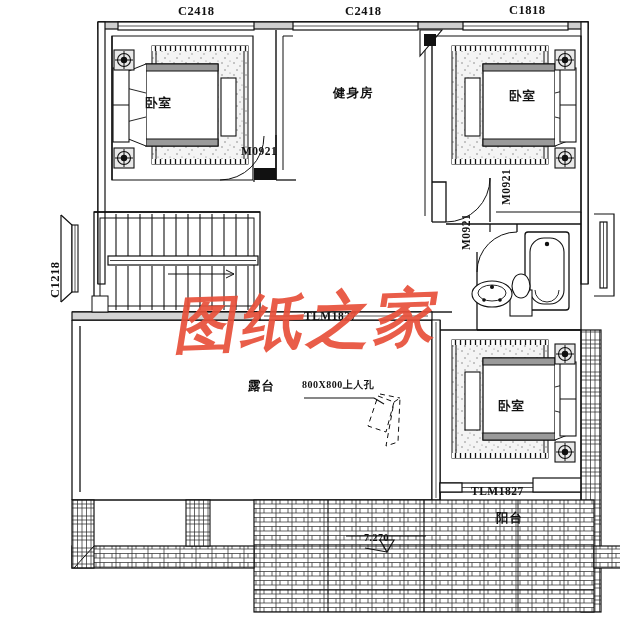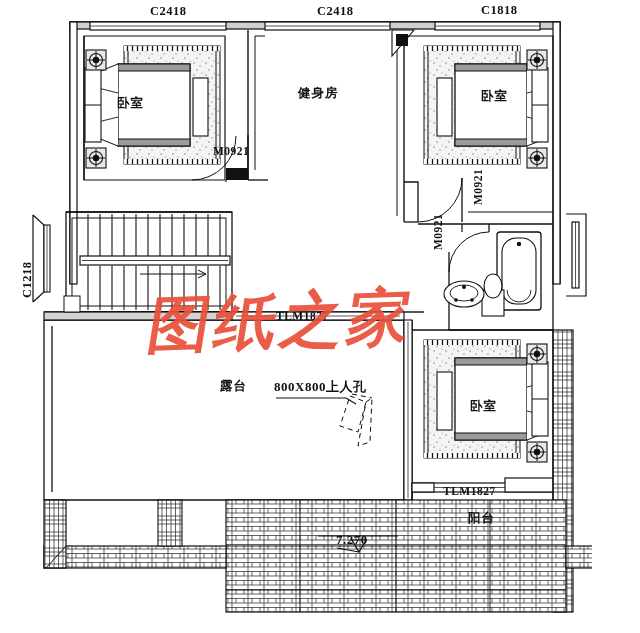--- a/index.html
+++ b/index.html
@@ -1,23 +1,23 @@
 <!DOCTYPE html>
 <html><head>
 <meta charset="utf-8">
 <style>
   html,body{margin:0;padding:0;background:#ffffff;}
   body{font-family:"Liberation Serif",serif;}
-  #plan{position:relative;width:592px;height:633px;background:#fff;overflow:hidden;}
+  #plan{position:relative;width:592px;height:633px;background:#fff;overflow:hidden;margin-left:28px;}
   #plan svg{position:absolute;left:0;top:0;}
   .lbl{position:absolute;font-family:"Liberation Serif",serif;font-weight:bold;color:#111;white-space:nowrap;letter-spacing:.5px;}
   .lbl-win{font-size:12.5px;}
   .lbl-room{font-family:"DejaVu Sans",sans-serif;font-size:12.5px;font-weight:bold;letter-spacing:1px;}
   .lbl-door{font-size:11.5px;}
-  .lbl-note{font-size:13px;}
+  .lbl-note{font-size:10px;}
   .rot90{transform:rotate(-90deg);transform-origin:left top;}
   #watermark{position:absolute;left:150px;top:278px;width:330px;height:80px;
      font-family:"DejaVu Sans",sans-serif;font-size:62px;font-weight:bold;
      color:#e8503a;opacity:.92;letter-spacing:4px;
      transform:skewX(-11deg) rotate(-2deg);pointer-events:none;}
 </style>
 </head>
 <body>
 
 <div id="plan">
@@ -317,21 +317,21 @@
   </svg>
 
   <div class="lbl lbl-win" style="left:150px;top:4px;">C2418</div>
   <div class="lbl lbl-win" style="left:317px;top:4px;">C2418</div>
   <div class="lbl lbl-win" style="left:481px;top:3px;">C1818</div>
 
   <div class="lbl lbl-win rot90" style="left:20px;top:298px;">C1218</div>
   <div class="lbl lbl-win rot90" style="left:602px;top:298px;">C1218</div>
 
   <div class="lbl lbl-room" style="left:117px;top:95px;">卧室</div>
-  <div class="lbl lbl-room" style="left:298px;top:85px;">健身房</div>
+  <div class="lbl lbl-room" style="left:305px;top:85px;">健身房</div>
   <div class="lbl lbl-room" style="left:481px;top:88px;">卧室</div>
   <div class="lbl lbl-room" style="left:220px;top:378px;">露台</div>
   <div class="lbl lbl-room" style="left:470px;top:398px;">卧室</div>
   <div class="lbl lbl-room" style="left:468px;top:510px;">阳台</div>
 
   <div class="lbl lbl-door" style="left:213px;top:145px;">M0921</div>
   <div class="lbl lbl-door rot90" style="left:472px;top:205px;">M0921</div>
   <div class="lbl lbl-door rot90" style="left:432px;top:250px;">M0921</div>
   <div class="lbl lbl-door" style="left:276px;top:310px;">TLM1827</div>
   <div class="lbl lbl-door" style="left:443px;top:485px;">TLM1827</div>

